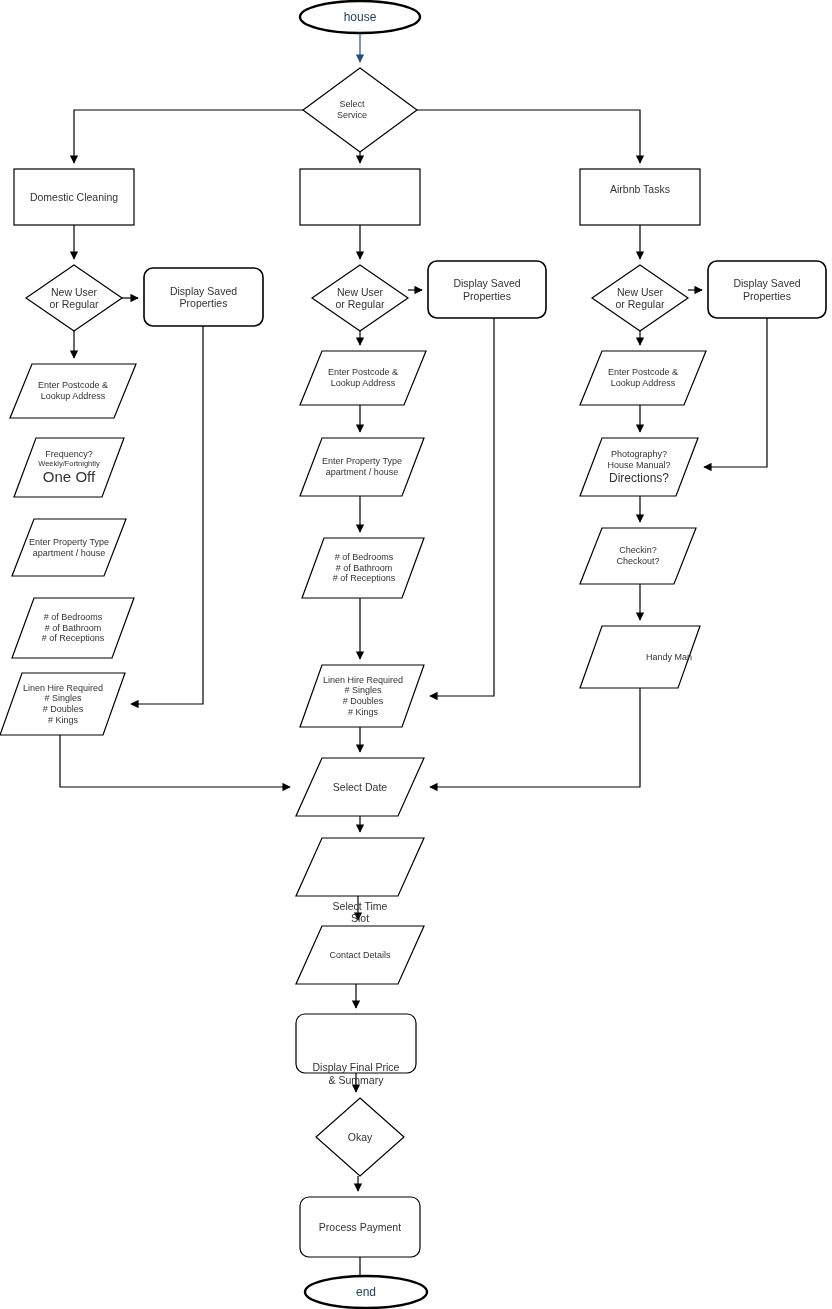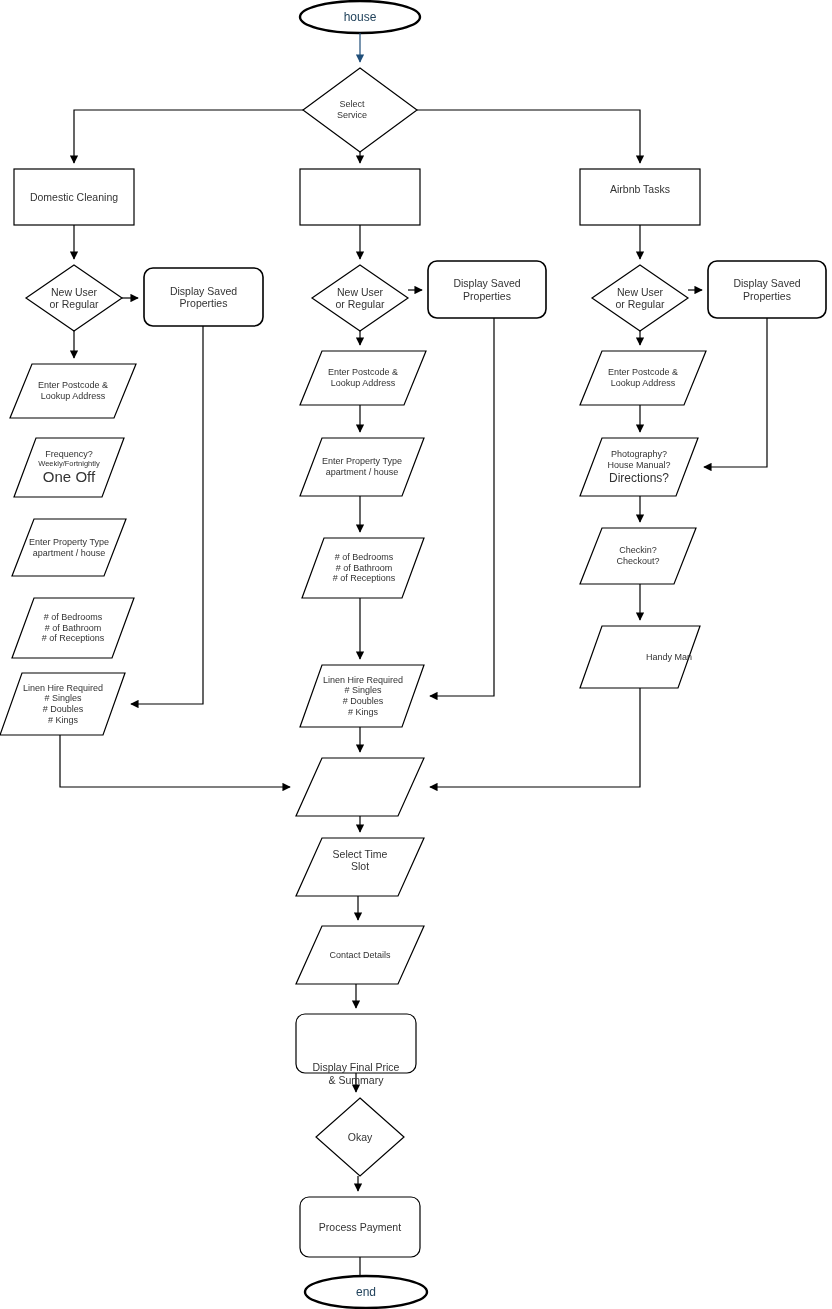--- a/index.html
+++ b/index.html
@@ -265,21 +265,24 @@
     <span class="ln t-lg">Directions?</span>
   </div>
   <div class="shape-text t-sm" style="left:586px; top:530px; width:104px; height:52px;">
     <span class="ln">Checkin?</span>
     <span class="ln">Checkout?</span>
   </div>
   <div class="shape-text t-sm" style="left:588px; top:628px; width:104px; height:58px;align-items:flex-end;">
     <span class="ln">Handy Man</span>
   </div>
 
-  <div class="shape-text t-md" style="left:306px; top:824px; width:108px; height:72px;">
+  <div class="shape-text t-md" style="left:306px; top:760px; width:108px; height:54px;">
+    <span class="ln">Select Date</span>
+  </div>
+  <div class="shape-text t-md" style="left:306px; top:876px; width:108px; height:72px;">
     <span class="ln">Select Time</span>
     <span class="ln">Slot</span>
   </div>
   <div class="shape-text t-sm" style="left:306px; top:928px; width:108px; height:54px;">
     <span class="ln">Contact Details</span>
   </div>
 
   <div class="shape-text t-md" style="left:294px; top:1014px; width:124px; height:59px;margin-top:30px;">
     <span class="ln">Display Final Price</span>
     <span class="ln">&amp; Summary</span>

